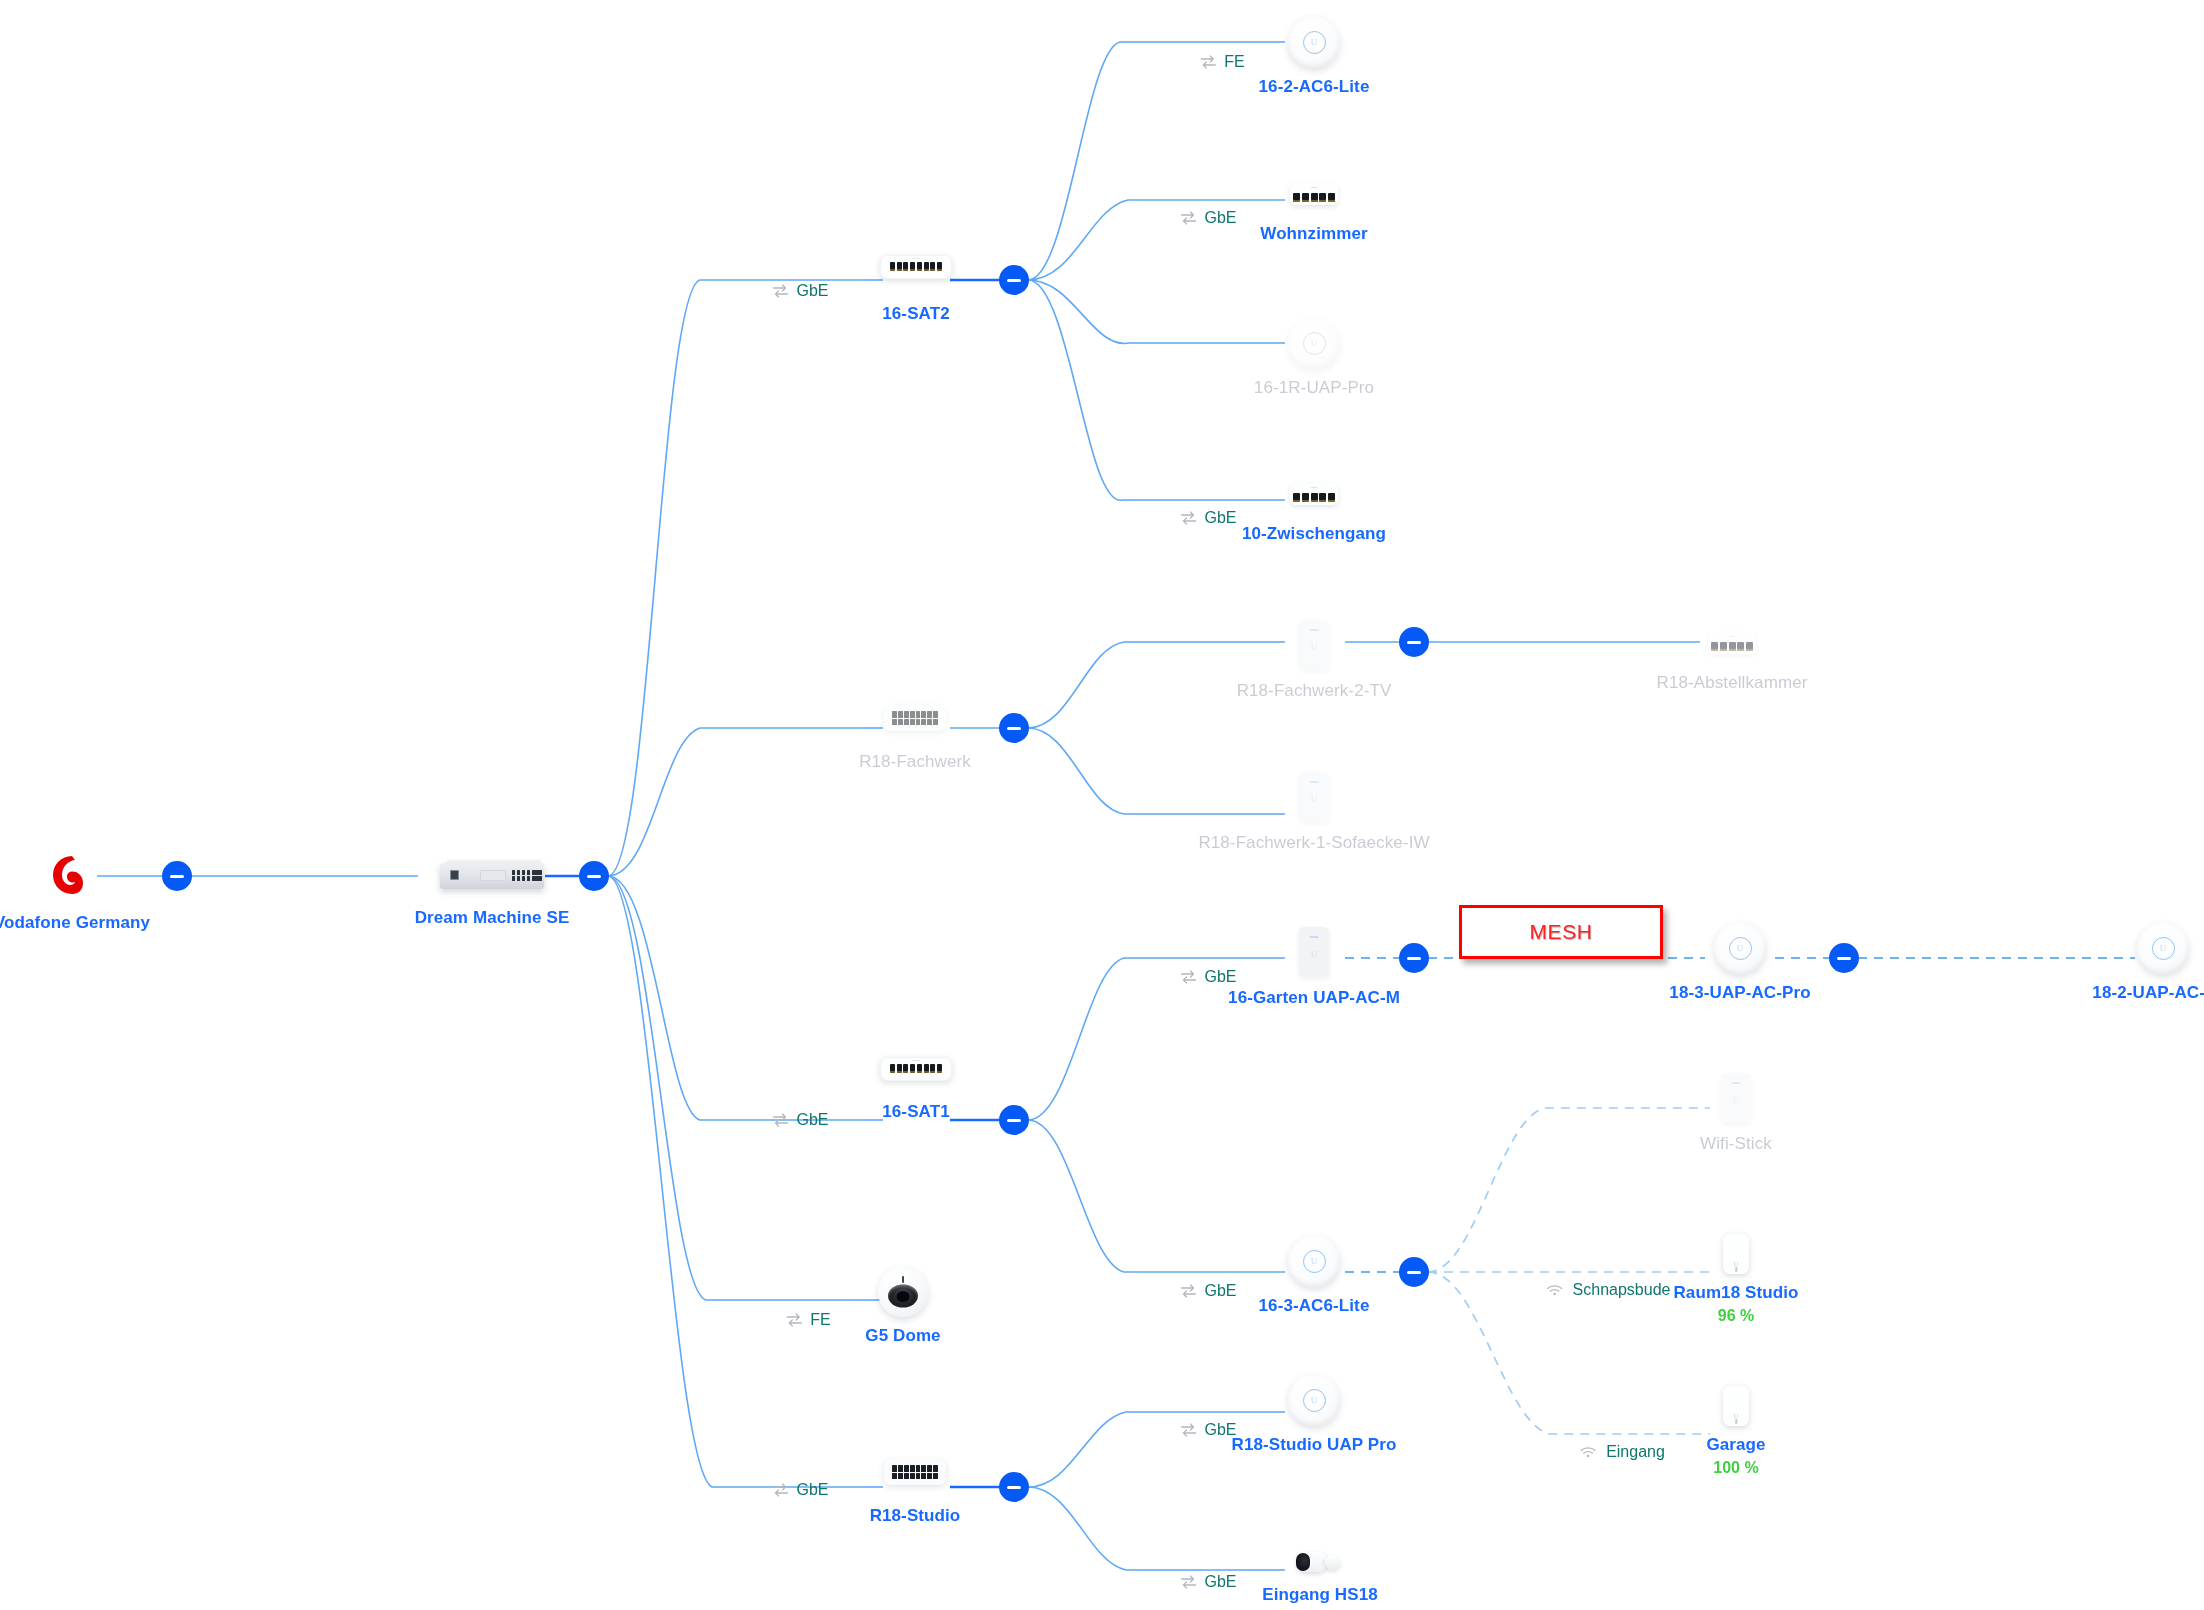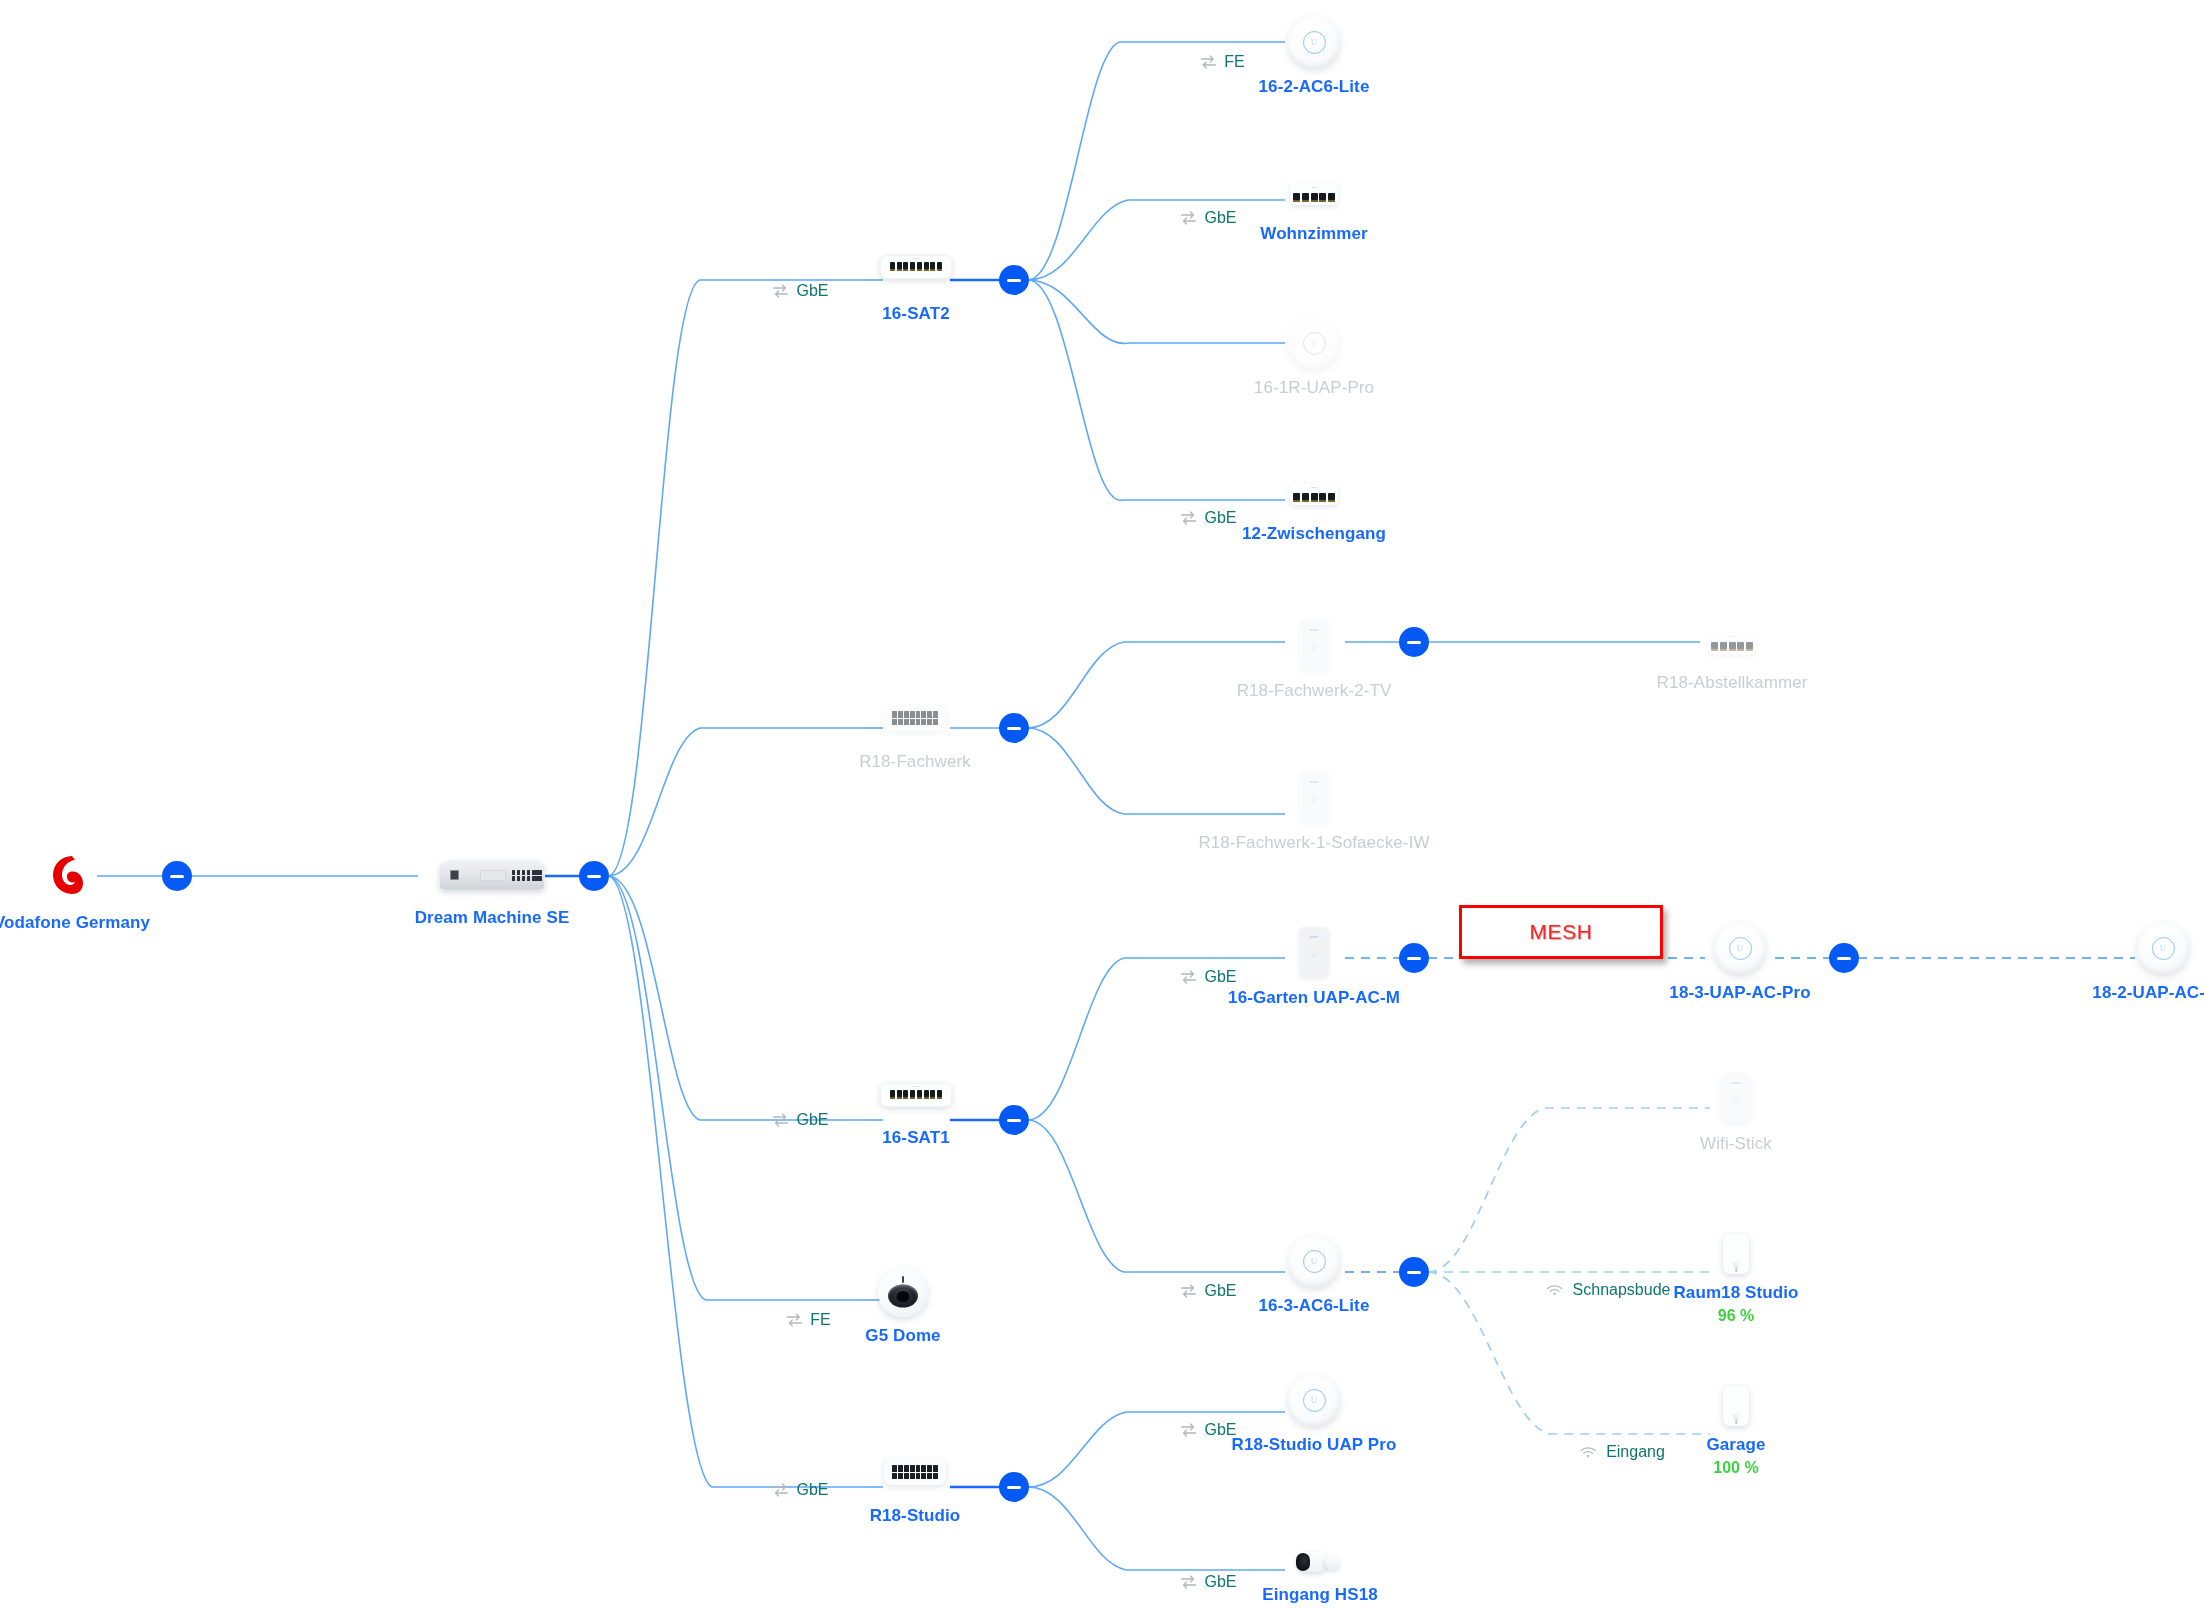--- a/index.html
+++ b/index.html
@@ -356,21 +356,21 @@
       <div class="tick"></div>
       <div class="ports">
           <i></i>
           <i></i>
           <i></i>
           <i></i>
           <i></i>
         </div>
     </div>
     <div class="labels" style="padding-top:18px;">
-      <div class="nm">12-Zwischengang</div>
+      <div class="nm">10-Zwischengang</div>
     </div>
   </div>
 
   <div class="node" style="left:915px;top:718px;">
     <div class="art sw16 off">
       <div class="grid">
         <i></i>
           <i></i>
           <i></i>
           <i></i>
@@ -424,21 +424,21 @@
       <div class="nm off">R18-Fachwerk-1-Sofaecke-IW</div>
     </div>
   </div>
 
   <div class="linklabel" style="left:800px;top:1120px;">
     <svg width="18" height="14" viewBox="0 0 18 14">
         <path d="M2 4h12M11 1l3 3-3 3M16 10H4M7 7l-3 3 3 3" fill="none" stroke="#b3b8be" stroke-width="1.3" stroke-linecap="round" stroke-linejoin="round"></path>
       </svg>
     <span>GbE</span>
   </div>
-  <div class="node" style="left:916px;top:1095px;">
+  <div class="node" style="left:916px;top:1069px;">
     <div class="art sw8">
       <div class="brand"></div>
       <div class="ports">
           <i></i>
           <i></i>
           <i></i>
           <i></i>
           <i></i>
           <i></i>
           <i></i>

